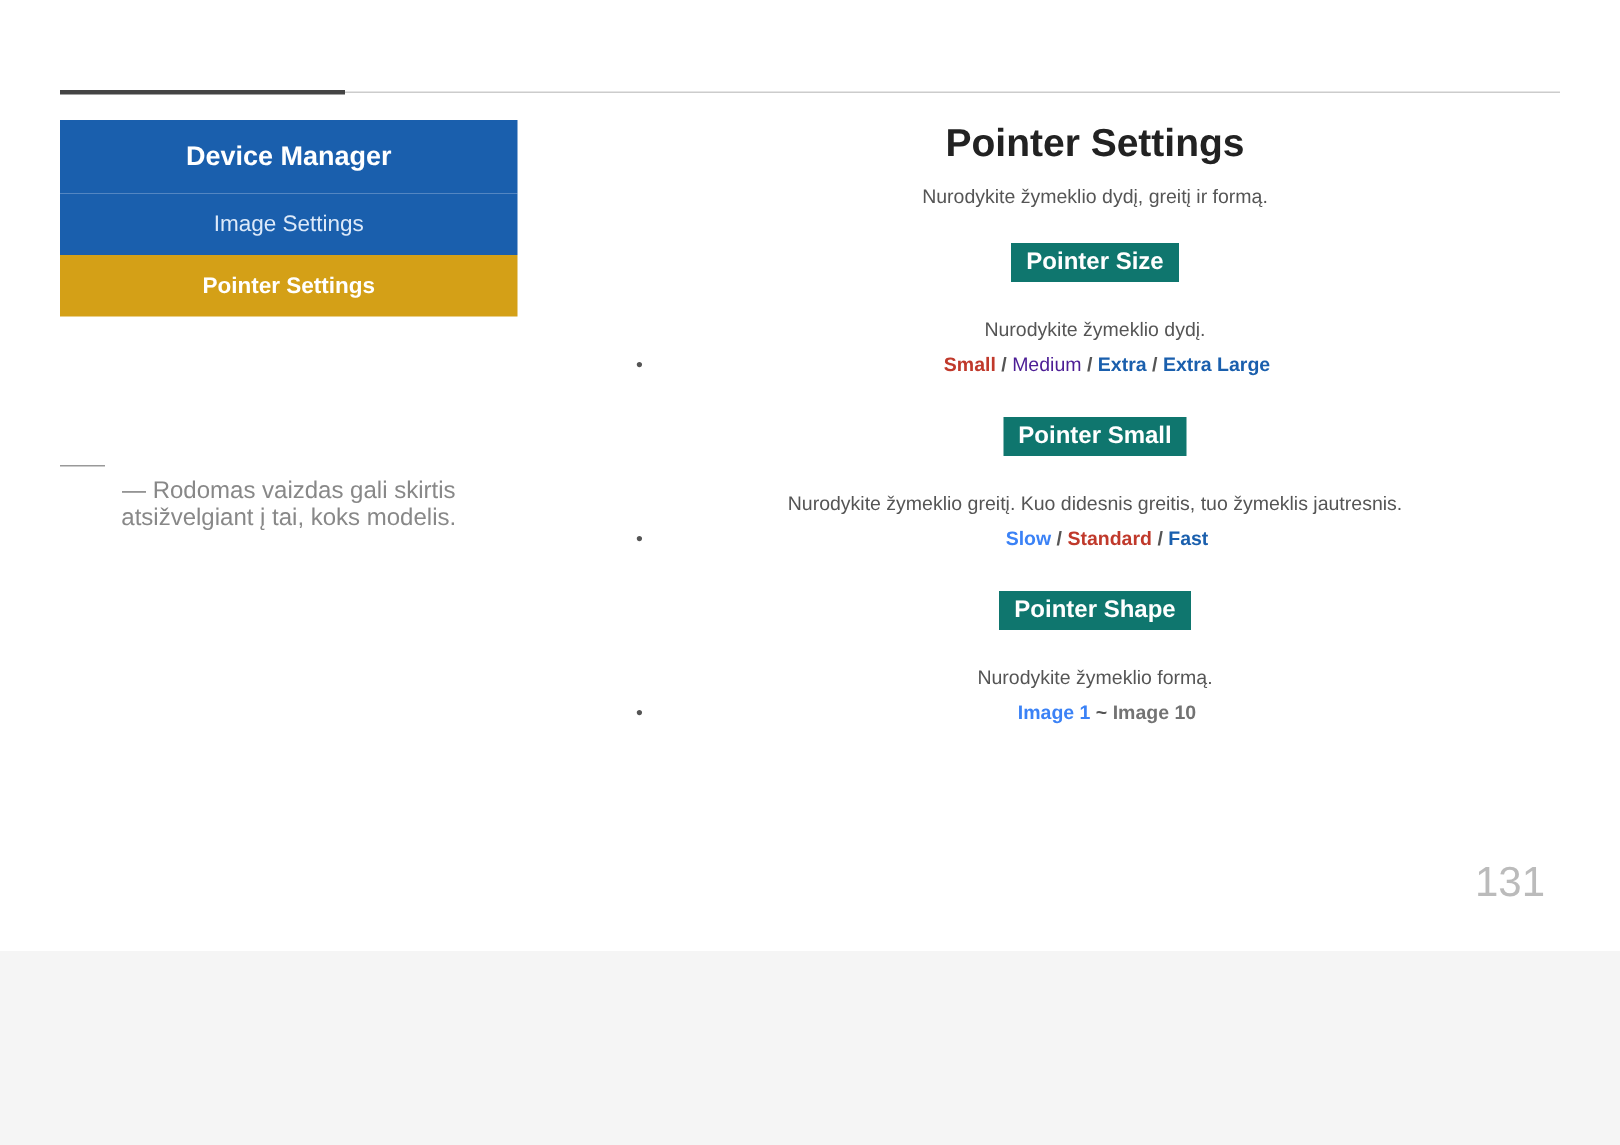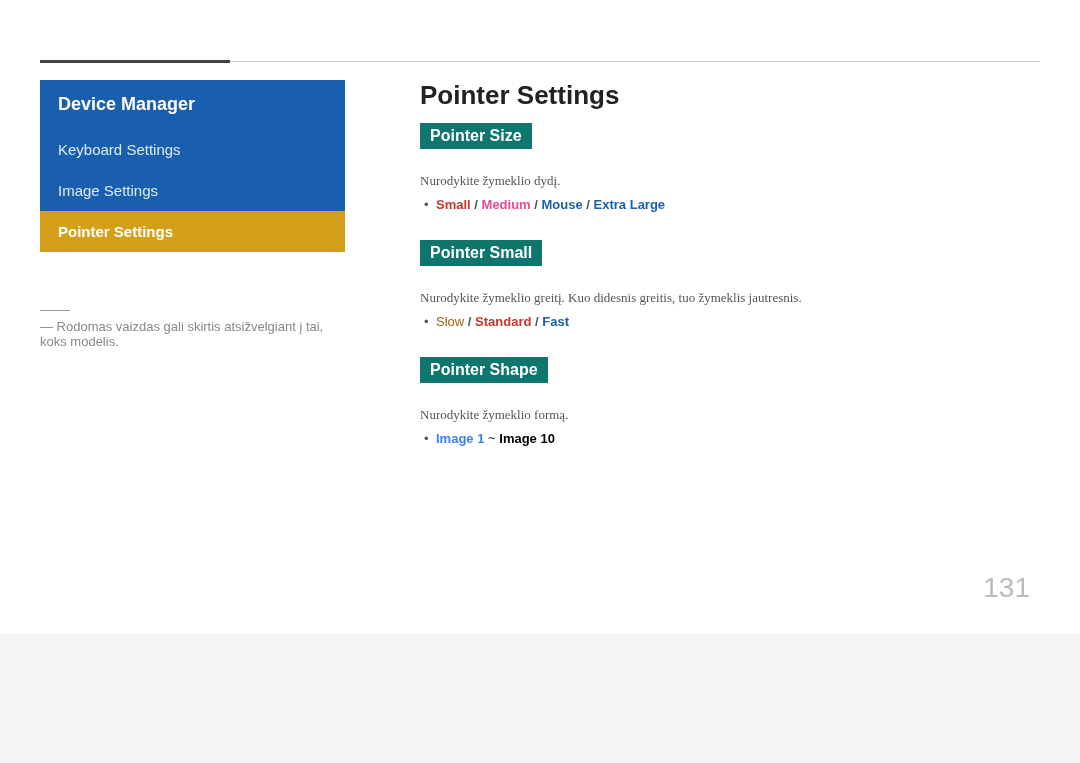--- a/index.html
+++ b/index.html
@@ -11,20 +11,21 @@
       font-family: 'Arial', sans-serif;
       overflow: hidden;
       position: relative;
     }
 
     .page-container {
       width: 1080px;
       height: 634px;
       background: #ffffff;
       position: relative;
+      text-align: center;
     }
 
     
     .top-lines {
       position: absolute;
       top: 60px;
       left: 40px;
       right: 40px;
       display: flex;
       align-items: center;
@@ -82,21 +83,21 @@
     }
 
     .sidebar-note-divider {
       width: 30px;
       height: 1px;
       background: #999;
       margin-bottom: 8px;
     }
 
     .sidebar-note-text {
-      font-size: 13px;
+      font-size: 16px;
       color: #888;
     }
 
     
     .main-content {
       position: absolute;
       top: 80px;
       left: 420px;
       right: 40px;
     }
@@ -122,21 +123,20 @@
       font-size: 16px;
       font-weight: bold;
       padding: 4px 10px;
       margin-bottom: 24px;
     }
 
     .section-description {
       font-size: 13px;
       color: #555;
       margin-bottom: 8px;
-      font-family: Liberation Serif, serif;
     }
 
     .section-list {
       list-style: none;
       padding-left: 16px;
       margin-bottom: 28px;
     }
 
     .section-list li {
       font-size: 13px;
@@ -178,82 +178,80 @@
   <div class="top-lines">
     <div class="top-line-dark"></div>
     <div class="top-line-light"></div>
   </div>
 
   <div class="sidebar">
     <div class="sidebar-header">
       <span>Device Manager</span>
     </div>
     <div class="sidebar-item">
-      <span>Keyboard Settings</span>
-    </div>
-    <div class="sidebar-item">
       <span>Image Settings</span>
     </div>
     <div class="sidebar-item active">
       <span>Pointer Settings</span>
     </div>
   </div>
 
   <div class="sidebar-note">
     <div class="sidebar-note-divider"></div>
     <p class="sidebar-note-text">― Rodomas vaizdas gali skirtis atsižvelgiant į tai, koks modelis.</p>
   </div>
 
   <div class="main-content">
     <h1 class="page-title">Pointer Settings</h1>
+    <p class="page-subtitle">Nurodykite žymeklio dydį, greitį ir formą.</p>
 
     <div class="section-block">
       <div class="section-header">
         <span>Pointer Size</span>
       </div>
       <p class="section-description">Nurodykite žymeklio dydį.</p>
       <ul class="section-list">
         <li>
           <span style="color:#c0392b; font-weight:bold;">Small</span>
           <span style="color:#555;"> / </span>
-          <span style="color:#ec4899; font-weight:bold;">Medium</span>
-          <span style="color:#555;"> / </span>
-          <span style="color:#1a5fad; font-weight:bold;">Mouse</span>
+          <span style="color:#4c1d95; font-weight:normal;">Medium</span>
+          <span style="color:#555;"> / </span>
+          <span style="color:#1a5fad; font-weight:bold;">Extra</span>
           <span style="color:#555;"> / </span>
           <span style="color:#1a5fad; font-weight:bold;">Extra Large</span>
         </li>
       </ul>
     </div>
 
     <div class="section-block">
       <div class="section-header">
         <span>Pointer Small</span>
       </div>
       <p class="section-description">Nurodykite žymeklio greitį. Kuo didesnis greitis, tuo žymeklis jautresnis.</p>
       <ul class="section-list">
         <li>
-          <span style="color:#a16207; font-weight:normal;margin-top:20px;">Slow</span>
+          <span style="color:#3b82f6; font-weight:bold;margin-top:20px;">Slow</span>
           <span style="color:#555;"> / </span>
           <span style="color:#c0392b; font-weight:bold;">Standard</span>
           <span style="color:#555;"> / </span>
           <span style="color:#1a5fad; font-weight:bold;">Fast</span>
         </li>
       </ul>
     </div>
 
     <div class="section-block">
       <div class="section-header">
         <span>Pointer Shape</span>
       </div>
       <p class="section-description">Nurodykite žymeklio formą.</p>
       <ul class="section-list">
         <li>
           <span style="color:#3b82f6; font-weight:bold;">Image 1</span>
           <span style="color:#555;"> ~ </span>
-          <span style="color:#000000; font-weight:bold;">Image 10</span>
+          <span style="color:#737373; font-weight:bold;">Image 10</span>
         </li>
       </ul>
     </div>
   </div>
 
   <div class="page-number">131</div>
 
 </div>
 
 </body></html>

